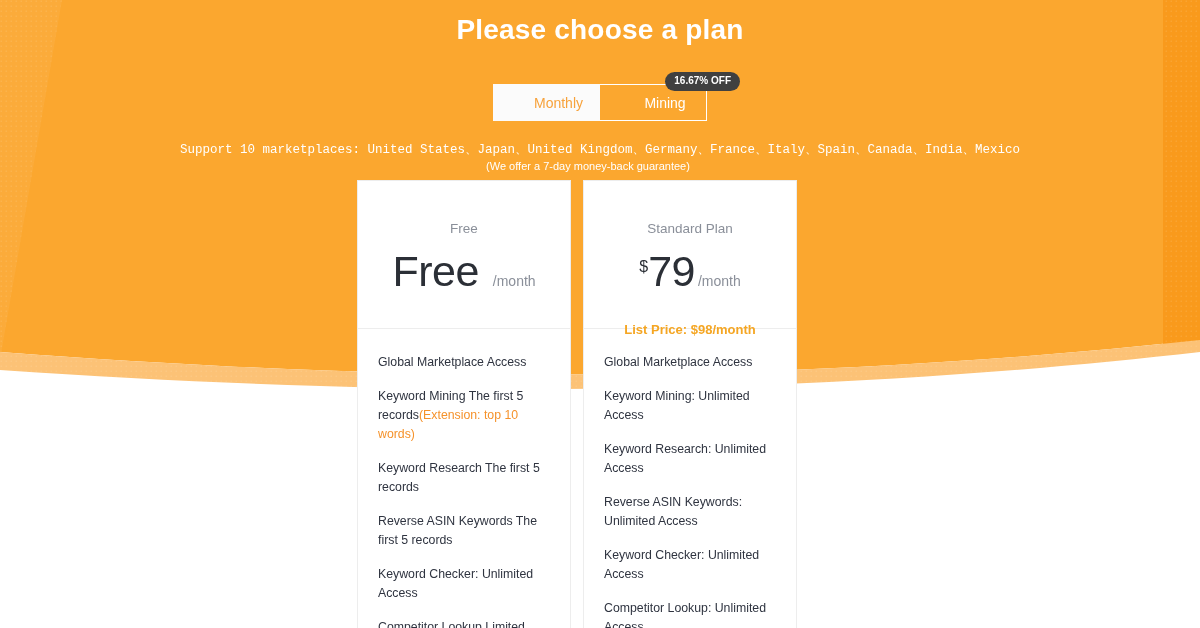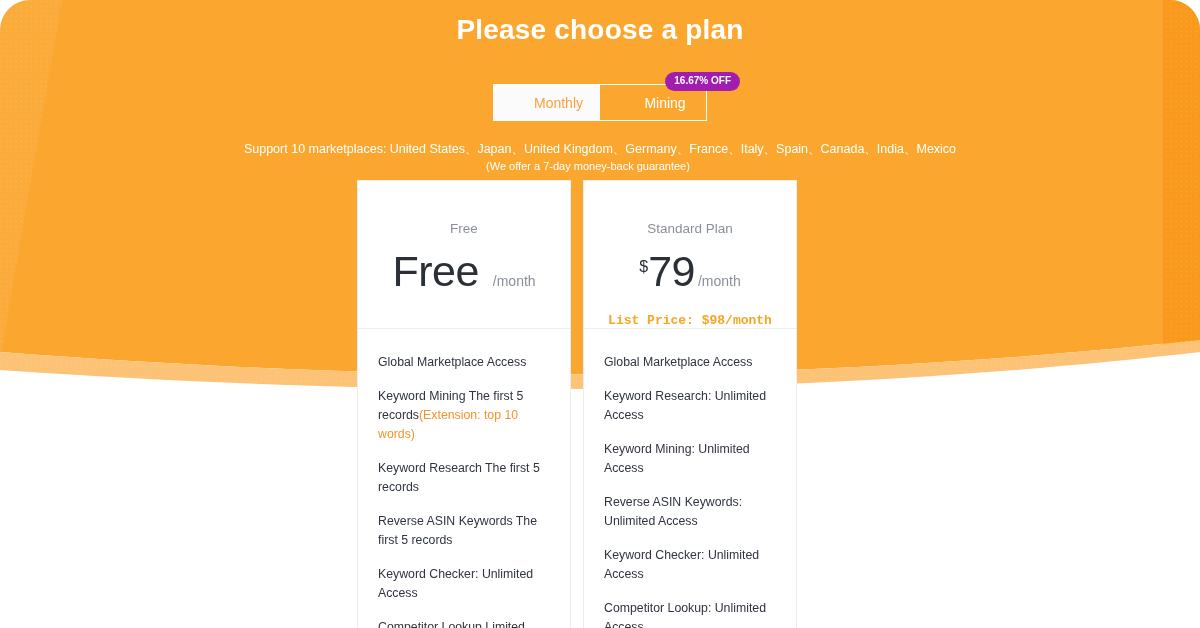--- a/index.html
+++ b/index.html
@@ -7,21 +7,20 @@
     width:1200px; height:628px;
     overflow:hidden;
     font-family:"Liberation Sans", sans-serif;
     background:#ffffff;
   }
   #stage {
     position:relative;
     width:1200px; height:628px;
     background:#ffffff;
     overflow:hidden;
-    border-radius:30px;
   }
 
   
   .bg-wrap {
     position:absolute; inset:0;
     width:1200px; height:628px;
     pointer-events:none;
   }
   .bg-wrap svg { display:block; width:1200px; height:628px; }
 
@@ -64,38 +63,39 @@
     border-color:#fbfbfb;
   }
   .toggle-btn.inactive {
     color:#ffffff;
     border:1px solid #ffffff;
     border-left:none;
   }
   .badge-off {
     position:absolute;
     top:-12px; right:-33px;
-    background:#a21caf;
+    background:#404040;
     color:#ffffff;
     font-size:10px;
     font-weight:bold;
     border-radius:11px;
     padding:4px 9px 5px;
     white-space:nowrap;
     line-height:1;
   }
   .toggle-right { position:relative; }
 
   
   .support-line {
     position:absolute;
     top:141px; left:0; width:1200px;
     text-align:center;
     font-size:12.5px;
     color:#ffffff;
+    font-family:Liberation Mono, monospace;
   }
   .guarantee-line {
     position:absolute;
     top:160px; left:0; width:1176px;
     text-align:center;
     font-size:11px;
     color:#ffffff;
   }
 
   
@@ -152,25 +152,24 @@
     font-weight:400;
     letter-spacing:-.5px;
   }
   .per {
     font-size:14px;
     color:#8a8f99;
     margin-left:3px;
   }
   .per.free-per { margin-left:14px; }
   .list-price {
-    margin-top:20px;
+    margin-top:29px;
     font-size:13px;
     font-weight:bold;
     color:#f5a623;
-    font-family:Liberation Mono, monospace;
   }
 
   .features {
     padding:24px 18px 0 20px;
     flex:1;
   }
   .feature {
     font-size:12.3px;
     line-height:1.55;
     color:#2f3440;
@@ -243,22 +242,22 @@
           <div class="plan-name">Standard Plan</div>
           <div class="price-row">
             <span class="currency">$</span>
             <span class="price-amount">79</span>
             <span class="per">/month</span>
           </div>
           <div class="list-price">List Price: $98/month</div>
         </div>
         <div class="features">
           <div class="feature"><span>Global Marketplace Access</span></div>
+          <div class="feature"><span>Keyword Mining: Unlimited Access</span></div>
           <div class="feature"><span>Keyword Research: Unlimited Access</span></div>
-          <div class="feature"><span>Keyword Mining: Unlimited Access</span></div>
           <div class="feature"><span>Reverse ASIN Keywords: Unlimited Access</span></div>
           <div class="feature"><span>Keyword Checker: Unlimited Access</span></div>
           <div class="feature"><span>Competitor Lookup: Unlimited Access</span></div>
         </div>
       </div>
     </div>
 
 </div>
 
 </body></html>

